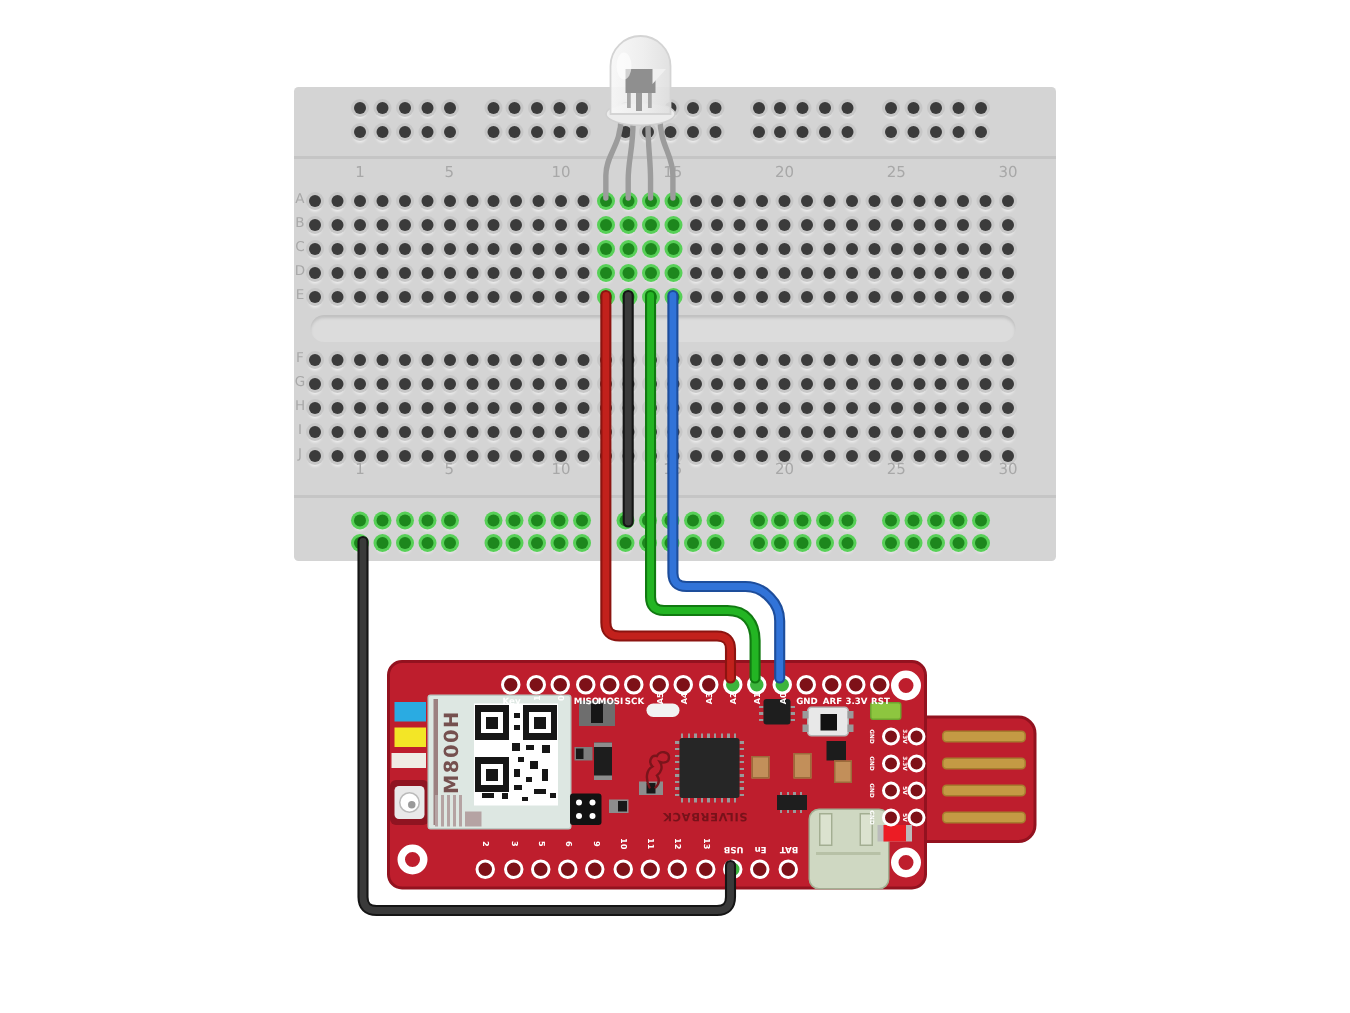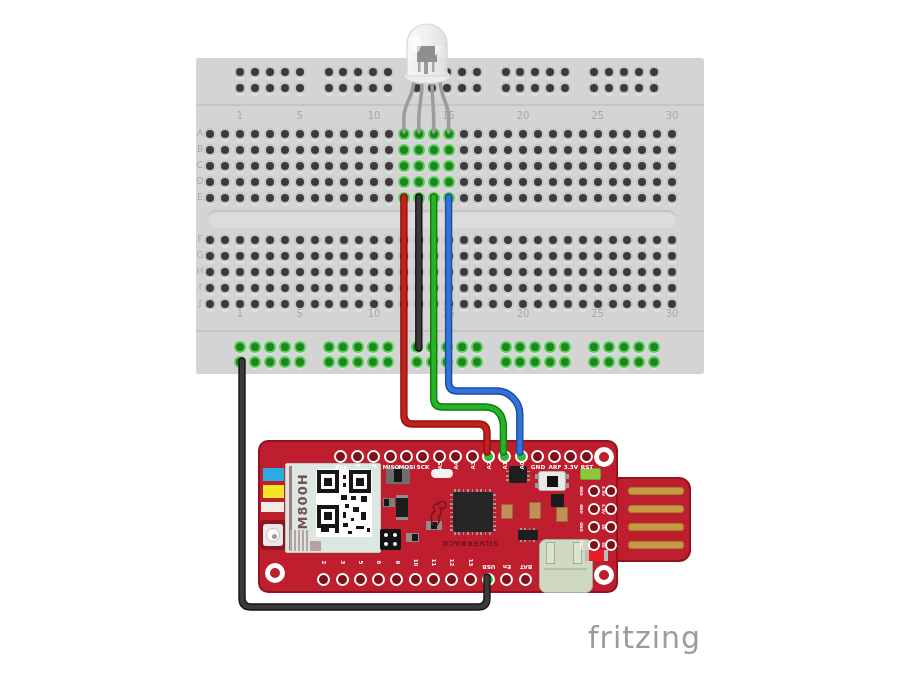--- a/index.html
+++ b/index.html
@@ -738,14 +738,13 @@
       <path d="M418.8 197 L418.8 348" fill="none" stroke="#151515" stroke-width="7.4" stroke-linecap="round" stroke-linejoin="round"></path>
       <path d="M418.8 197 L418.8 348" fill="none" stroke="#3a3a3a" stroke-width="4.6" stroke-linecap="round" stroke-linejoin="round"></path>
       <path d="M433.7 197 L433.7 398 Q433.7 407 442.7 407 L485 407 Q494 407 498.7 412.5 L498.7 412.5 Q503.4 418 503.4 427 L503.4 452" fill="none" stroke="#117a11" stroke-width="7.4" stroke-linecap="round" stroke-linejoin="round"></path>
       <path d="M433.7 197 L433.7 398 Q433.7 407 442.7 407 L485 407 Q494 407 498.7 412.5 L498.7 412.5 Q503.4 418 503.4 427 L503.4 452" fill="none" stroke="#23b523" stroke-width="4.6" stroke-linecap="round" stroke-linejoin="round"></path>
       <path d="M448.6 197 L448.6 382 Q448.6 391 457.6 391 L497 391 Q506 391 512.3180136392805 397.4095790543425 L513.4819863607195 398.5904209456575 Q519.8 405 519.8 414 L519.8 452" fill="none" stroke="#1d4d9b" stroke-width="7.4" stroke-linecap="round" stroke-linejoin="round"></path>
       <path d="M448.6 197 L448.6 382 Q448.6 391 457.6 391 L497 391 Q506 391 512.3180136392805 397.4095790543425 L513.4819863607195 398.5904209456575 Q519.8 405 519.8 414 L519.8 452" fill="none" stroke="#3173d8" stroke-width="4.6" stroke-linecap="round" stroke-linejoin="round"></path>
       <path d="M487 577 L487 598 Q487 607 478 607 L251 607 Q242 607 242 598 L242 361" fill="none" stroke="#151515" stroke-width="7.4" stroke-linecap="round" stroke-linejoin="round"></path>
       <path d="M487 577 L487 598 Q487 607 478 607 L251 607 Q242 607 242 598 L242 361" fill="none" stroke="#3a3a3a" stroke-width="4.6" stroke-linecap="round" stroke-linejoin="round"></path>
     </svg>
 
-  <div id="watermark">fritzing</div>
 </div>
 
 </body></html>

